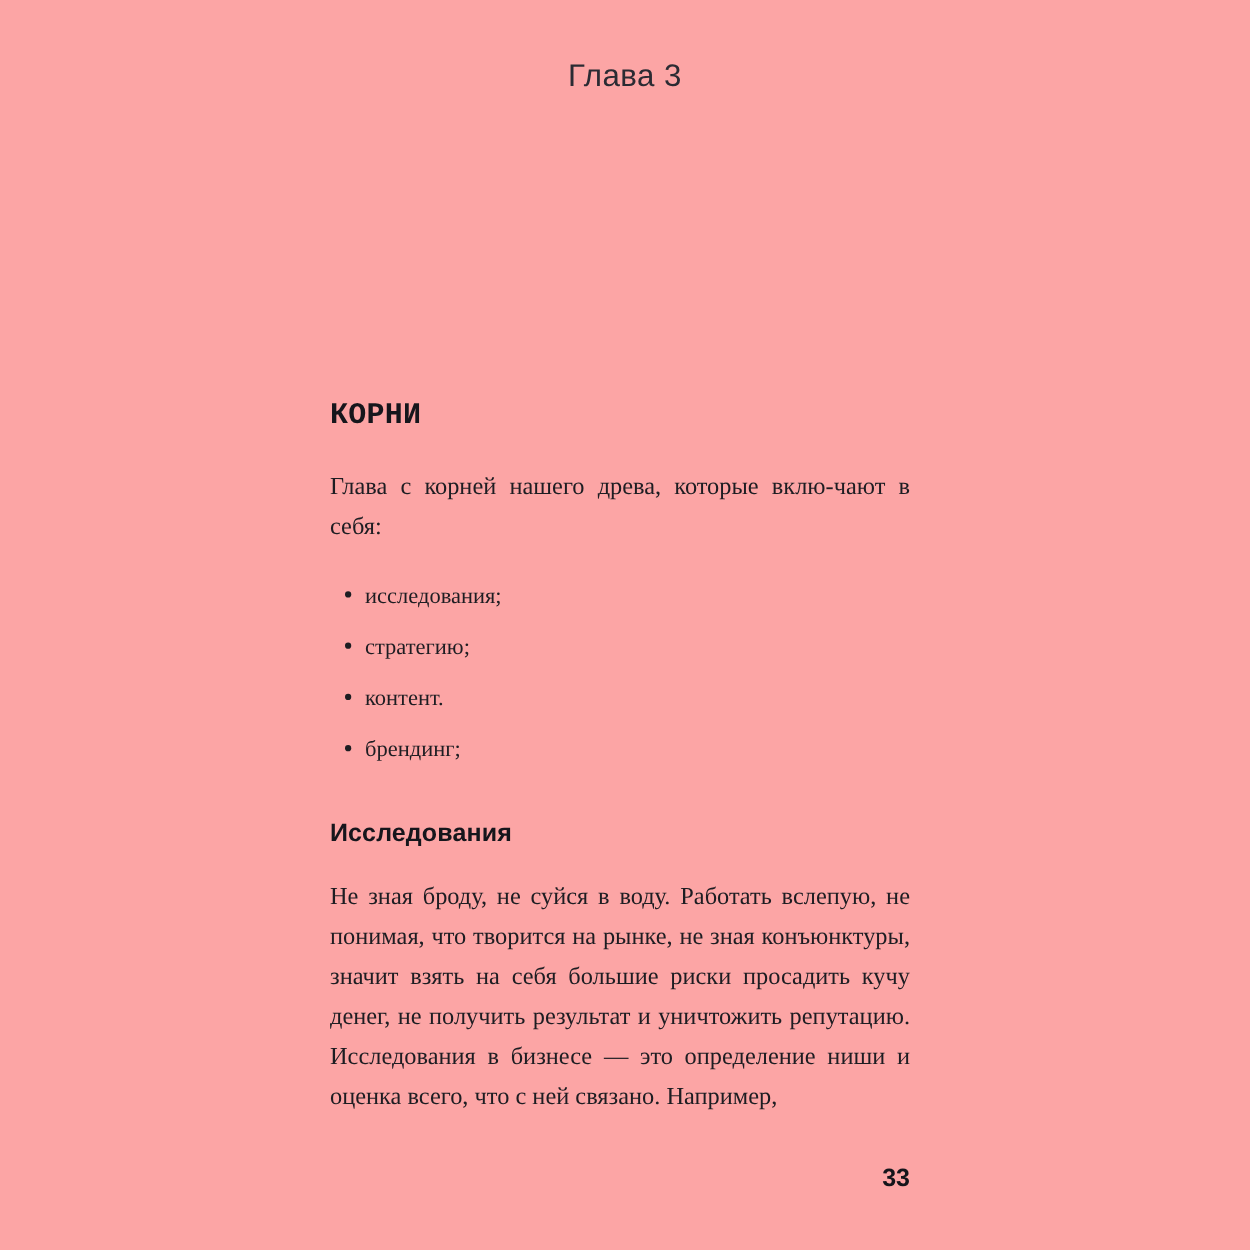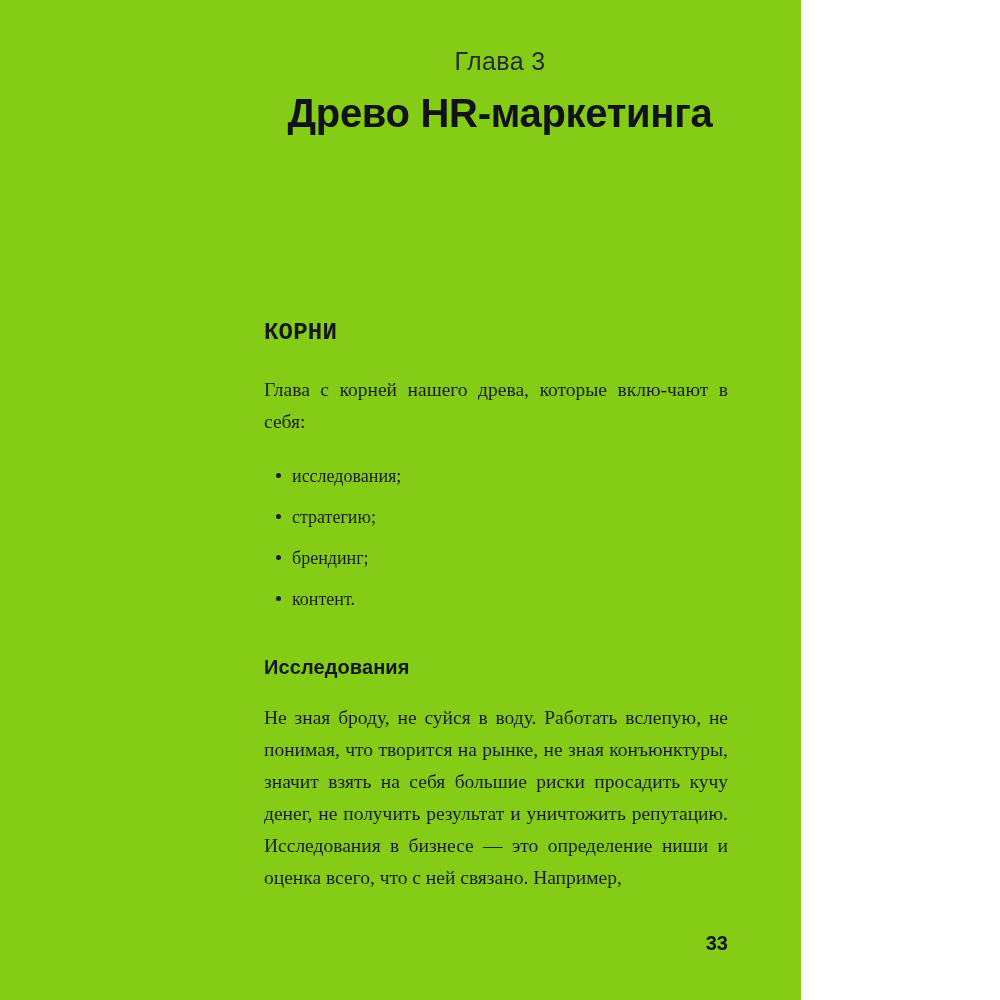--- a/index.html
+++ b/index.html
@@ -10,23 +10,23 @@
     width: 1000px;
     height: 1000px;
     background: #ffffff;
     font-family: "Liberation Serif", "DejaVu Serif", serif;
     color: #1b1b1b;
     overflow: hidden;
   }
 
   .page {
     position: relative;
-    width: 801px;
+    width: 1000px;
     height: 1000px;
-    background: #84cc16;
+    background: #fca5a5;
     box-sizing: border-box;
   }
 
   
   .chapter-header {
     position: absolute;
     top: 46px;
     left: 0;
     width: 1000px;
     text-align: center;
@@ -126,45 +126,44 @@
     color: #15151b;
   }
 </style>
 </head>
 <body>
 
 <div class="page">
 
   <div class="chapter-header">
     <div class="chapter-label">Глава 3</div>
-    <div class="chapter-title">Древо HR-маркетинга</div>
   </div>
 
   <div class="content">
 
     <h2 class="section-heading">КОРНИ</h2>
 
     <p class="body-text">Глава с корней нашего древа, которые вклю-чают в себя:</p>
 
     <ul class="bullet-list">
       <li>
         <span class="bullet-dot"></span>
         <span>исследования;</span>
       </li>
       <li>
         <span class="bullet-dot"></span>
         <span>стратегию;</span>
       </li>
       <li>
         <span class="bullet-dot"></span>
-        <span>брендинг;</span>
+        <span>контент.</span>
       </li>
       <li>
         <span class="bullet-dot"></span>
-        <span>контент.</span>
+        <span>брендинг;</span>
       </li>
     </ul>
 
     <div class="gap-after-list"></div>
 
     <h3 class="sub-heading">Исследования</h3>
 
     <p class="body-text">Не зная броду, не суйся в воду. Работать вслепую, не понимая, что творится на рынке, не зная конъюнктуры, значит взять на себя большие риски просадить кучу денег, не получить результат и уничтожить репутацию. Исследования в бизнесе — это определение ниши и оценка всего, что с ней связано. Например,</p>
 
   </div>

